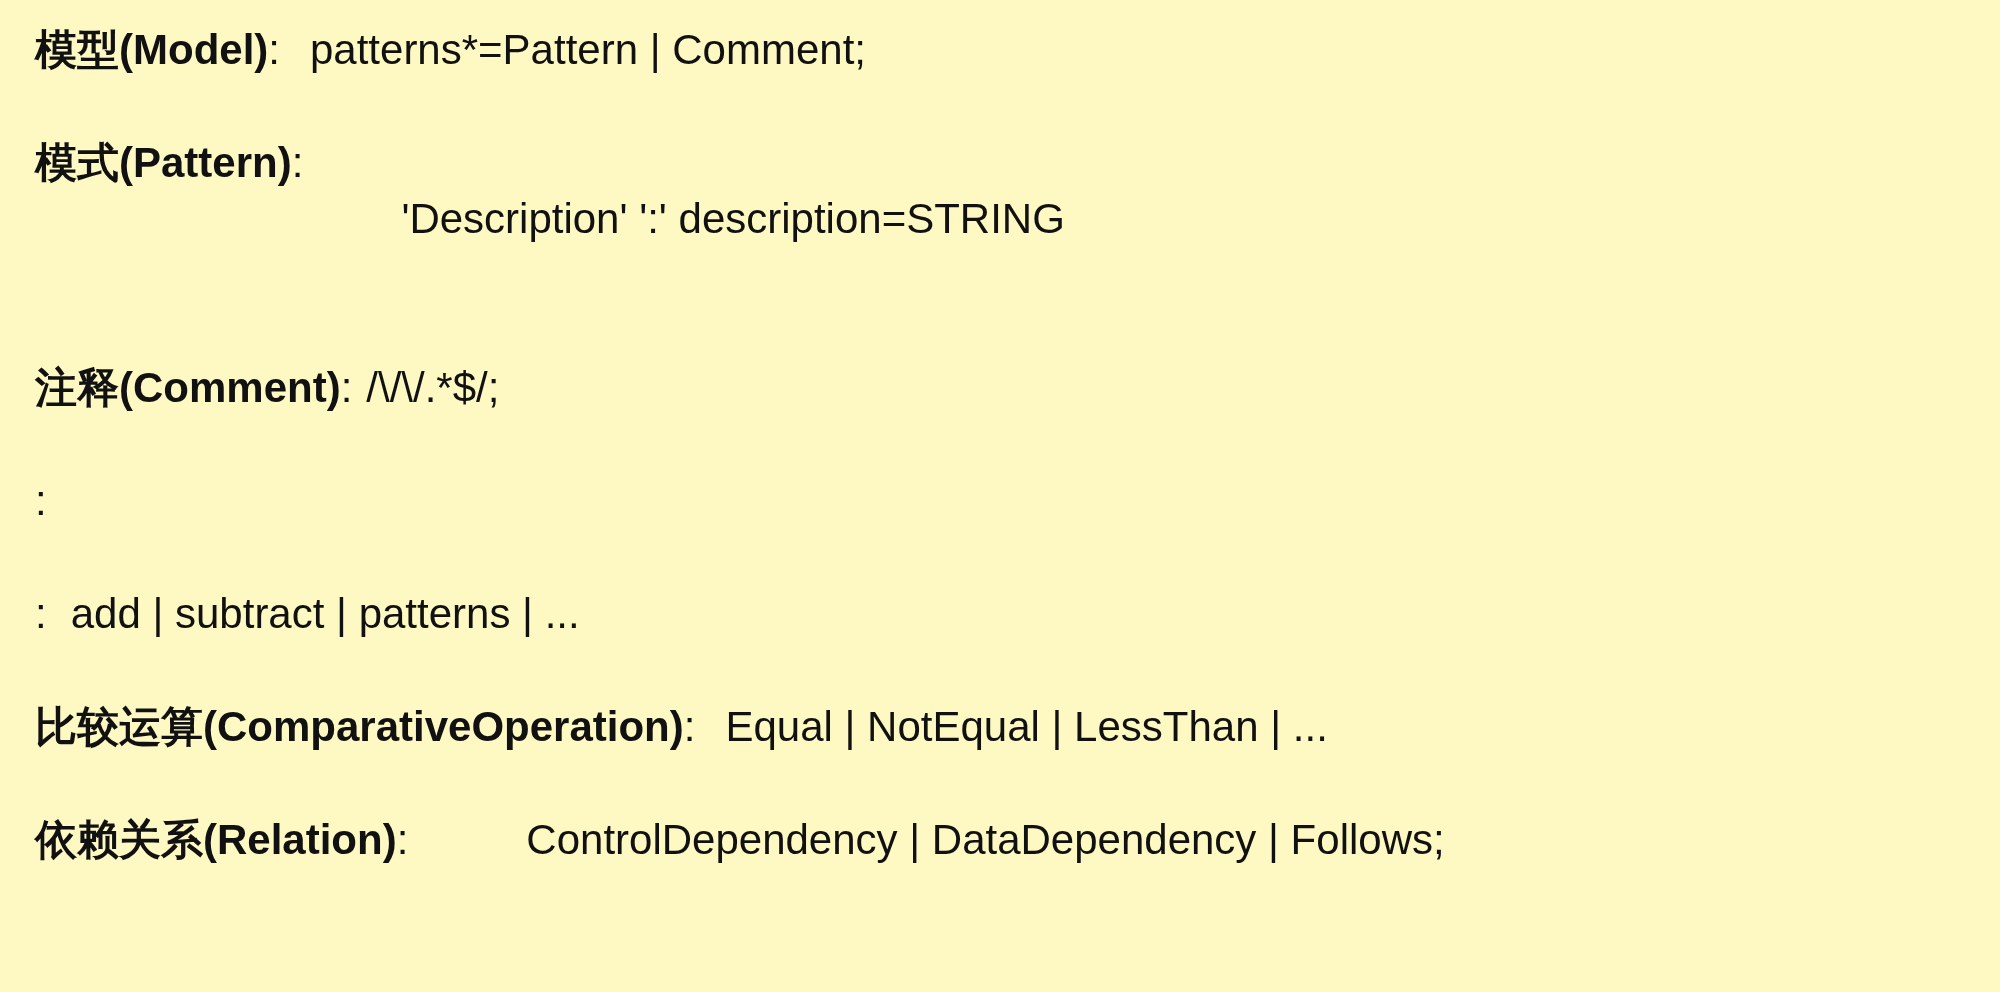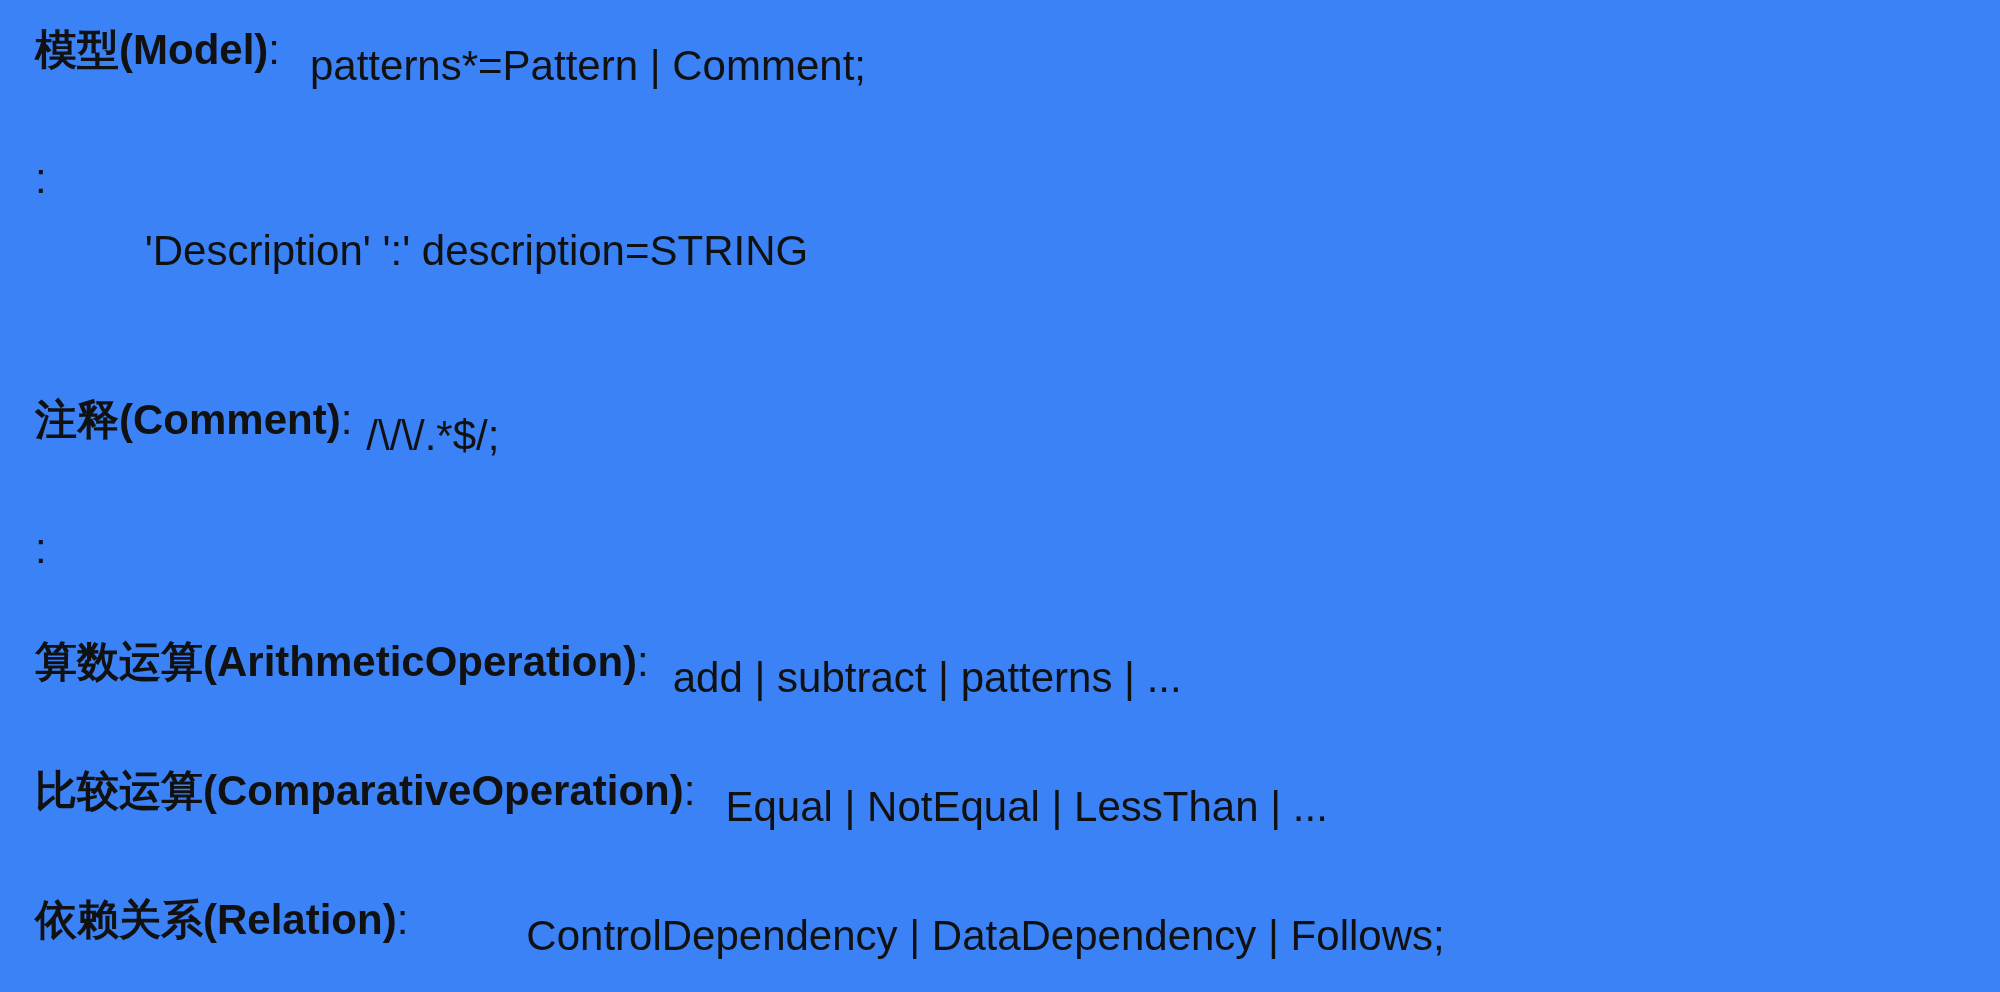--- a/index.html
+++ b/index.html
@@ -4,21 +4,21 @@
 <style>
   html, body {
     margin: 0;
     padding: 0;
     background: #ffffff;
   }
   .page {
     position: relative;
     width: 2000px;
     height: 992px;
-    background: #3b82f6;
+    background: #fef9c3;
     overflow: hidden;
     font-family: "Liberation Sans", "DejaVu Sans", sans-serif;
     color: #111111;
     font-size: 42px;
     line-height: 56px;
     box-sizing: border-box;
     padding: 22px 20px 0 35px;
   }
   .rule {
     display: flex;
@@ -35,21 +35,20 @@
     white-space: pre-wrap;
   }
   .rule .gap {
     display: inline-block;
     height: 1px;
     flex: 0 0 auto;
   }
   .rule .content {
     font-weight: 400;
     white-space: pre-wrap;
-    margin-top: 16px;
   }
   .content.multiline { display: block; }
   .content.multiline .line { white-space: pre-wrap; }
 
   
   .rule-model       .gap { width: 30px; }
   .rule-pattern     .gap { width: 28px; }
   .rule-comment     .gap { width: 14px; }
   .rule-condition   .gap { width: 32px; }
   .rule-arithmetic  .gap { width: 24px; }
@@ -62,41 +61,41 @@
 <div class="page">
 
   <div class="rule rule-model">
     <span class="label">模型(Model)</span>
       <span class="colon">:</span>
       <span class="gap"></span>
       <span class="content">patterns*=Pattern | Comment;</span>
   </div>
 
   <div class="rule rule-pattern">
+    <span class="label">模式(Pattern)</span>
       <span class="colon">:</span>
       <span class="gap"></span>
     <span class="content multiline">
       <span class="line">'Description' ':' description=STRING</span>
     </span>
   </div>
 
   <div class="rule rule-comment">
     <span class="label">注释(Comment)</span>
       <span class="colon">:</span>
       <span class="gap"></span>
       <span class="content">/\/\/.*$/;</span>
   </div>
 
   <div class="rule rule-condition">
       <span class="colon">:</span>
       <span class="gap"></span>
   </div>
 
   <div class="rule rule-arithmetic">
-    <span class="label">算数运算(ArithmeticOperation)</span>
       <span class="colon">:</span>
       <span class="gap"></span>
       <span class="content">add | subtract | patterns | ...</span>
   </div>
 
   <div class="rule rule-comparative">
     <span class="label">比较运算(ComparativeOperation)</span>
       <span class="colon">:</span>
       <span class="gap"></span>
       <span class="content">Equal | NotEqual | LessThan | ...</span>

